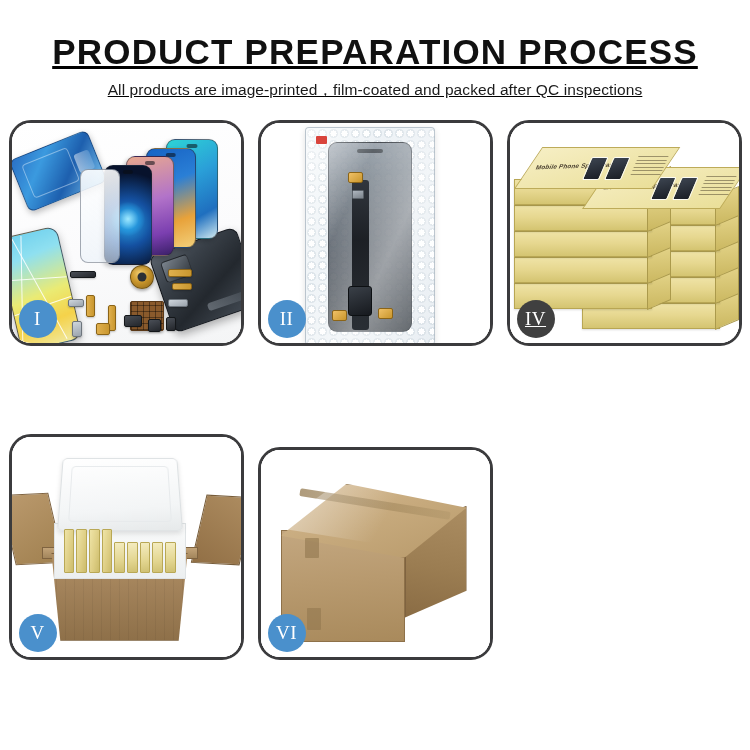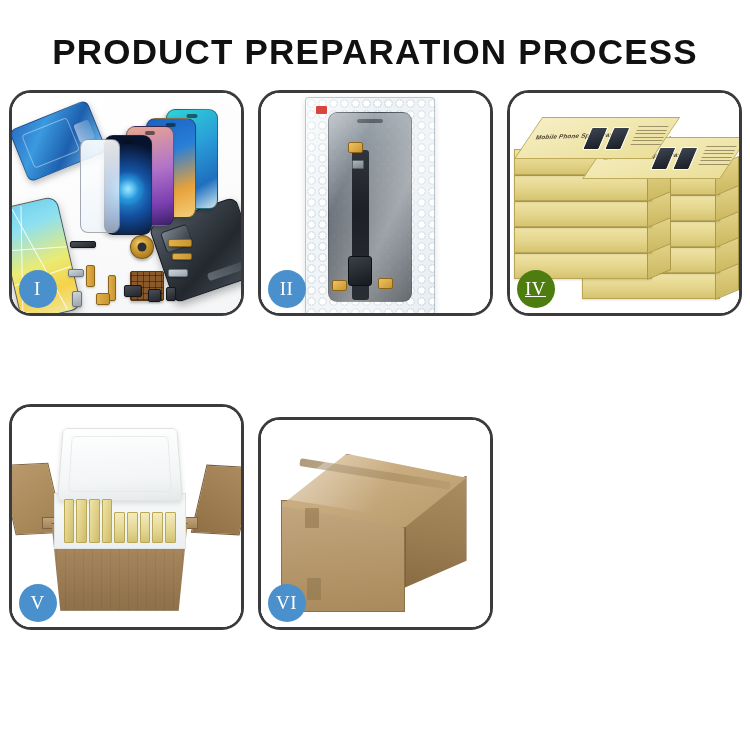--- a/index.html
+++ b/index.html
@@ -14,20 +14,21 @@
     height: 750px;
     font-family: "Liberation Sans", sans-serif;
     overflow: hidden;
     position: relative;
   }
 
   
   .header {
     padding-top: 34px;
     text-align: center;
+    text-decoration: underline;
   }
   .title {
     font-size: 35px;
     font-weight: bold;
     color: #111111;
     letter-spacing: 1.2px;
     line-height: 1.05;
     white-space: nowrap;
   }
   .subtitle {
@@ -402,20 +403,21 @@
     background:linear-gradient(120deg, rgba(255,255,255,.5), rgba(255,255,255,0) 55%);
     clip-path: polygon(0 50px, 68px 0, 100% 26px, 126px 70px);
     pointer-events:none;
   }
 </style>
 </head>
 <body style="background: rgb(255, 255, 255);">
 
 <div class="header">
   <div class="title" style="color: rgb(17, 17, 17);">PRODUCT PREPARATION PROCESS</div>
+  <div class="subtitle">All products are image-printed，film-coated and packed after QC inspections</div>
 </div>
 
 <div class="grid">
 
   <div class="panel" style="border-color: rgb(59, 59, 61);">
     <div class="stage">
       <div class="p1-bg"></div>
 
       <div class="lcd-blue"></div>
 
@@ -535,21 +537,21 @@
             <i></i>
               <i></i>
               <i></i>
               <i></i>
               <i></i>
               <i></i>
           </div>
         </div>
       </div>
     </div>
-    <div class="badge" style="background: #4d7c0f; color: rgb(255, 255, 255); text-decoration: underline;">
+    <div class="badge" style="background: #404040; color: rgb(255, 255, 255); text-decoration: underline;">
       <span>IV</span>
     </div>
   </div>
 
   <div class="panel" style="border-color: rgb(59, 59, 61);">
     <div class="stage">
       <div class="p5-bg"></div>
       <div class="c5-flapL"></div>
       <div class="c5-flapR"></div>
       <div class="c5-foamlid"></div>

